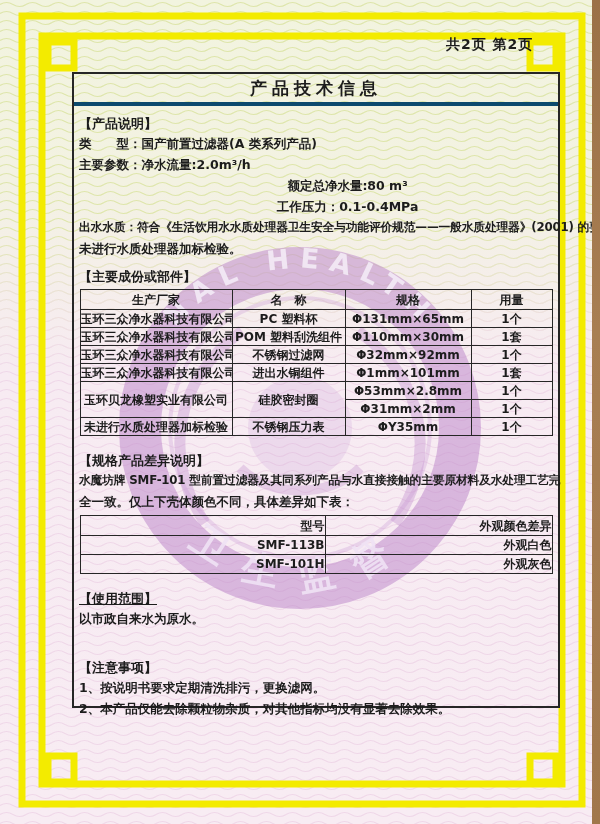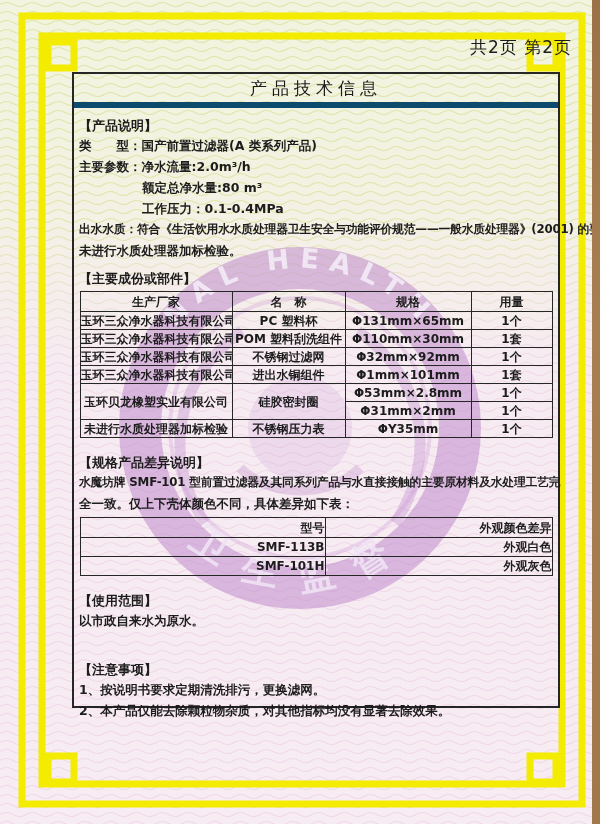--- a/index.html
+++ b/index.html
@@ -12,42 +12,42 @@
   .layer{position:absolute;left:0;top:0;}
   .paper{
     position:absolute;left:0;top:0;width:593px;height:824px;
     background:linear-gradient(180deg,#f2f4df 0%,#f3f2e2 22%,#f7ebf2 45%,#f8ecf3 100%);
   }
   .doc-box{
     position:absolute;left:72px;top:72px;width:488px;height:636px;
     border:2px solid #262626;box-sizing:border-box;z-index:5;
   }
   .title-bar{
-    height:28px;border-bottom:6px solid #0c4a6e;
+    height:28px;border-bottom:4px solid #0c4a6e;
     display:flex;align-items:center;justify-content:center;
-    font-size:17px;font-weight:normal;letter-spacing:5px;
+    font-size:17px;font-weight:bold;letter-spacing:5px;
   }
   .content{padding:0 5px;}
   .h-section{font-size:13px;font-weight:bold;height:18px;line-height:18px;margin-top:9px;white-space:nowrap;}
   .line{font-size:12.5px;font-weight:bold;line-height:21px;white-space:nowrap;}
-  .indent{padding-left:63px;}
+  .indent{padding-left:63px;text-align:center;}
   .tight{font-size:11.8px;letter-spacing:-0.2px;}
   table{border-collapse:collapse;width:472px;margin:3px auto 16px auto;table-layout:fixed;}
   td,th{
     border:1.5px solid #262626;background:transparent;
     font-size:12px;font-weight:bold;text-align:center;
     padding:0;height:17px;line-height:16px;overflow:hidden;white-space:nowrap;
   }
   tr.hdr th{height:19px;}
   .models-table td,.models-table th{height:18px;text-align:right;}
   .pagination{
-    position:absolute;left:470px;top:36px;z-index:6;
-    font-size:17px;font-weight:normal;letter-spacing:1px;
-  }
-  .usage-gap{margin-top:10px;}
+    position:absolute;left:446px;top:36px;z-index:6;
+    font-size:14px;font-weight:bold;letter-spacing:1px;
+  }
+  .usage-gap{margin-top:10px;text-decoration:underline;}
   .notes-gap{margin-top:30px;}
   .edge-strip{
     position:absolute;right:0;top:0;width:8px;height:824px;
     background:linear-gradient(180deg,#9b7147 0%,#a87e52 40%,#a1774b 100%);z-index:7;
   }
 </style>
 </head>
 <body>
 
 <div class="paper"></div>

